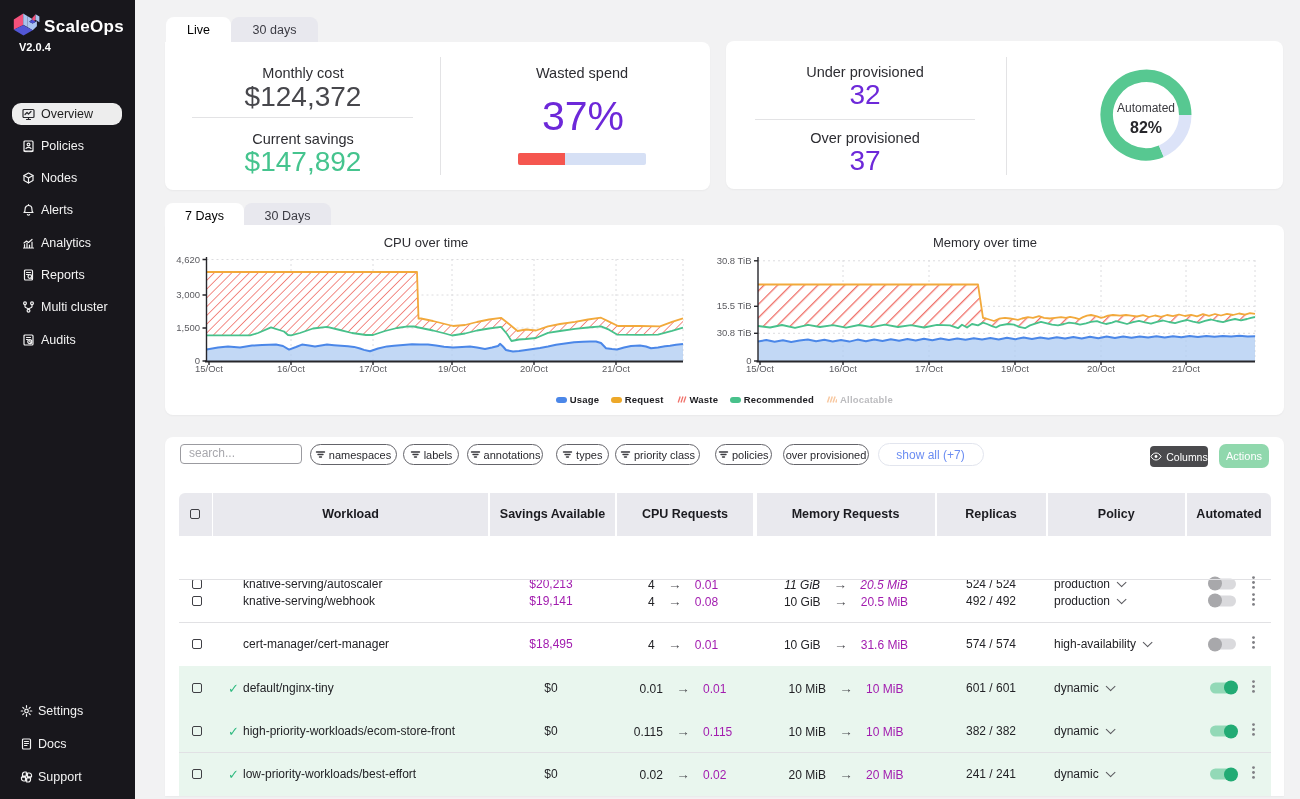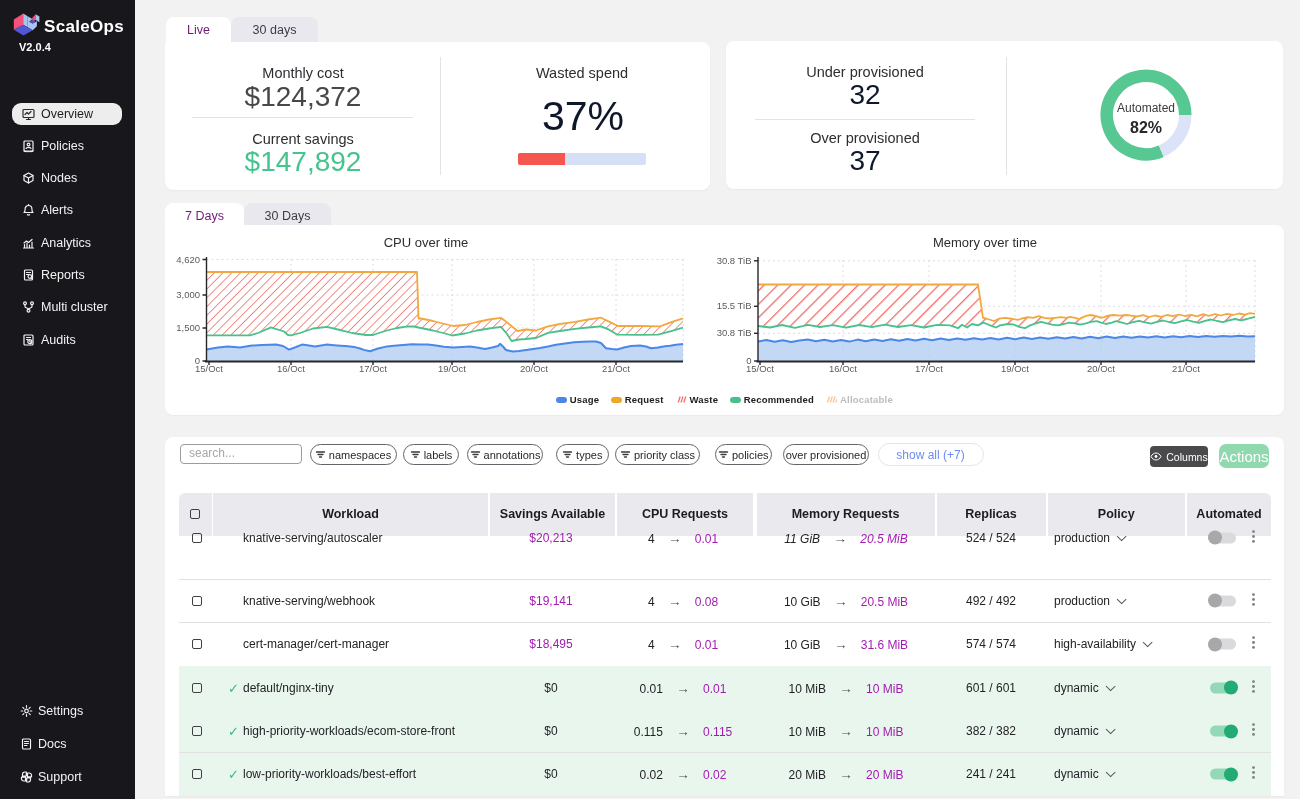--- a/index.html
+++ b/index.html
@@ -12,28 +12,28 @@
 .nav svg { position:absolute; left:22px; top:50%; transform:translateY(-50%); }
 .nav span { position:absolute; left:41px; top:50%; transform:translateY(-50%);
   color:#f3f3f3; font-size:12.5px; white-space:nowrap; }
 .nav.active { left:12px; width:110px; background:#ededed; border-radius:9px; }
 .nav.active svg { left:10px; }
 .nav.active span { left:29px; color:#1f1f1f; }
 .nav.bottom svg { left:20px; }
 .nav.bottom span { left:38px; }
 
 .tab { position:absolute; height:25px; border-radius:8px 8px 0 0; font-size:12.5px;
-  display:flex; align-items:center; justify-content:center; color:#701a75; }
+  display:flex; align-items:center; justify-content:center; color:#000000; }
 .tab.on { background:#fff; font-weight:400; }
 .tab.off { background:#e8e8ee; color:#3c3c44; }
 .card { position:absolute; background:#fff; border-radius:8px; box-shadow:0 1px 2px rgba(0,0,0,.04); }
 .ttl { position:absolute; transform:translate(-50%,-50%); font-size:14.5px; color:#2d2d32; white-space:nowrap; }
 .big { position:absolute; transform:translate(-50%,-50%); font-size:28px; color:#47474c; white-space:nowrap; }
 .big.green { color:#45c48e; }
-.big.red { color:#0f172a; }
+.big.red { color:#6d28d9; }
 .hr { position:absolute; height:1px; background:#e3e3e5; }
 .vr { position:absolute; width:1px; background:#e3e3e5; }
 
 #wbar { position:absolute; left:518px; top:153px; width:128px; height:12px; background:#d6e0f5; border-radius:2px; }
 #wbar i { display:block; width:47px; height:12px; background:#f5564f; border-radius:2px 0 0 2px; }
 
 #donutwrap { position:absolute; left:1100px; top:69px; }
 #dtxt1 { position:absolute; left:1146px; top:108px; transform:translate(-50%,-50%); font-size:12px; color:#3a3a3f; }
 #dtxt2 { position:absolute; left:1146px; top:128px; transform:translate(-50%,-50%); font-size:16px; font-weight:bold; color:#27272b; }
 
@@ -55,21 +55,21 @@
 #search { position:absolute; left:180px; top:444px; width:122px; height:20px; border:1.5px solid #9b9ba0;
   border-radius:4px; color:#a8a8ad; font-size:12px; line-height:17px; padding-left:8px; background:#fff; }
 .chip { position:absolute; top:444px; height:21px; border:1.3px solid #64646a; border-radius:11px;
   display:flex; align-items:center; justify-content:center; gap:3px; font-size:11px; color:#28282d; background:#fff; white-space:nowrap; }
 .chip svg { flex:none; }
 #showall { position:absolute; top:443px; height:23px; border:1.5px solid #e2e5ee; border-radius:12px;
   display:flex; align-items:center; justify-content:center; font-size:12px; color:#6b8df2; background:#fff; }
 #colsbtn { position:absolute; left:1150px; top:446px; width:58px; height:21px; background:#4a4a4d; border-radius:4px;
   display:flex; align-items:center; justify-content:center; gap:4px; color:#fff; font-size:10.5px; }
 #actbtn { position:absolute; left:1219px; top:444px; width:50px; height:24px; background:#90d8ad; border-radius:7px;
-  display:flex; align-items:center; justify-content:center; color:#fff; font-size:15px; }
+  display:flex; align-items:center; justify-content:center; color:#fff; font-size:11px; }
 
 #thead { position:absolute; left:179px; top:493px; width:1092px; height:42.5px; }
 .hc { position:absolute; top:0; height:42.5px; background:#e9e9ee; display:flex; align-items:center;
   justify-content:center; font-size:12.5px; font-weight:bold; color:#1b1b20; }
 .row { position:absolute; left:179px; width:1092px; }
 .row.alt { background:#e9f6ee; }
 .cell { position:absolute; top:50%; transform:translate(-50%,-50%); font-size:12px; color:#232327; white-space:nowrap; }
 .cell.left { transform:translateY(-50%); }
 .gval { color:#a21caf; }
 .arr { color:#4b4b50; display:inline-block; margin:0 10px; font-size:13.5px; }
@@ -343,21 +343,21 @@
       <span style="width:10px;height:10px;border:1.6px solid #3f3f44;border-radius:2px;"></span>
     </div>
 <div class="hc" style="left:34px; width:275px; ">Workload</div>
 <div class="hc" style="left:311px; width:125px; ">Savings Available</div>
 <div class="hc" style="left:438px; width:136px; ">CPU Requests</div>
 <div class="hc" style="left:577.5px; width:178px; ">Memory Requests</div>
 <div class="hc" style="left:757.5px; width:109px; ">Replicas</div>
 <div class="hc" style="left:868.5px; width:137.5px; ">Policy</div>
 <div class="hc" style="left:1008px; width:84px; border-top-right-radius:6px;">Automated</div>
 </div>
-<div class="row" style="top:516px; height:43.40000000000009px;">
+<div class="row" style="top:562px; height:43.40000000000009px;">
 <span class="cbx"></span>
 <span class="cell left" style="left:64px;">knative-serving/autoscaler</span>
 <span class="cell gval" style="left:372px;">$20,213</span>
 <span class="cell" style="left:504px;">4 <span class="arr">→</span> <span class="gval">0.01</span></span>
 <span class="cell" style="left:667px;font-style:italic;">11 GiB <span class="arr">→</span> <span class="gval">20.5 MiB</span></span>
 <span class="cell" style="left:812px;">524 / 524</span>
 <span class="cell left" style="left:875px;">production<i class="chev"></i></span>
 <span class="tog off" style="left:1031px;">
       <i></i>
     </span>

